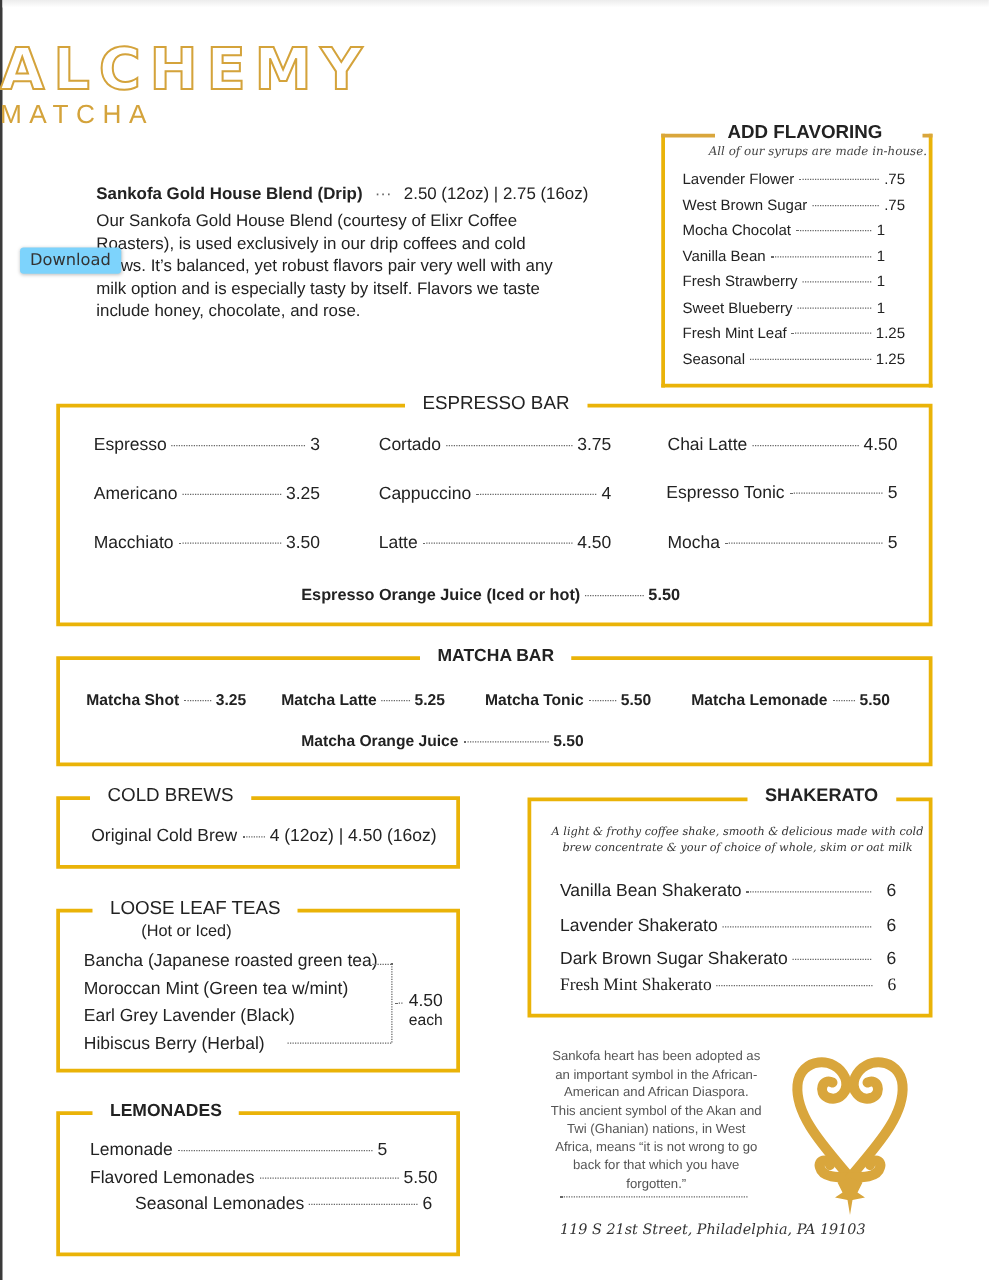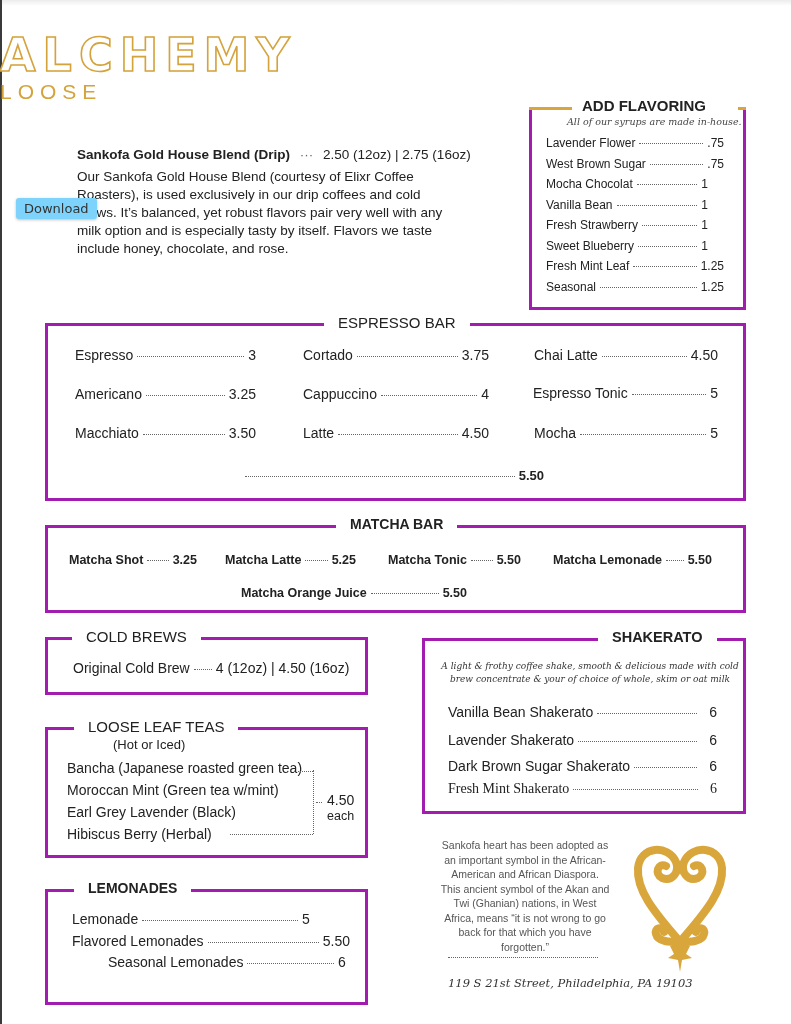--- a/index.html
+++ b/index.html
@@ -9,21 +9,21 @@
     font-family:"Liberation Sans", "DejaVu Sans", sans-serif;
   }
   .left-edge { position:absolute; left:0; top:0; width:2px; height:1024px; background:#3a3a3a; }
   .top-shade { position:absolute; left:2px; top:0; right:0; height:6px; background:linear-gradient(#ececec,#fff); }
 
   
   .logo { position:absolute; left:0; width:791px; text-align:left; }
   .logo-main { top:28px; font-size:46px; letter-spacing:7px; color:#fff;
     -webkit-text-stroke:1.6px #d4a33b; font-weight:bold; font-family:"DejaVu Sans", sans-serif; }
   .logo-sub { top:80px; font-size:21px; letter-spacing:6px; color:#d4a33b; font-weight:normal; }
-  .box { position:absolute; border:3px solid #a21caf; box-sizing:border-box; }
+  .box { position:absolute; border:3px solid #eab308; box-sizing:border-box; }
   .box-title { position:absolute; top:-12px; background:#fff; padding:0 14px; font-size:15px; color:#222; white-space:nowrap; }
   .bold { font-weight:bold; }
 
   .txt { position:absolute; font-size:14px; color:#222; white-space:nowrap; }
   .row { position:absolute; display:flex; align-items:baseline; font-size:14px; white-space:nowrap; color:#222; }
   .dots { flex:1; border-bottom:1.5px dotted #666; margin:0 4px; transform:translateY(-3px); }
 
   
   .blend-title { left:77px; top:147px; font-size:13.5px; }
   .blend-desc { position:absolute; left:77px; top:168px; width:370px; font-size:13.5px; line-height:18px; color:#222; white-space:normal; }
@@ -41,21 +41,21 @@
 
   .bracket-v { position:absolute; left:313px; top:770px; height:64px; border-left:1.5px dotted #666; }
 </style>
 </head>
 <body>
 
 <div class="left-edge"></div>
 <div class="top-shade"></div>
 
 <div class="logo logo-main">ALCHEMY</div>
-<div class="logo logo-sub">LOOSE</div>
+<div class="logo logo-sub">MATCHA</div>
 
 <div class="txt blend-title">
   <span class="bold">Sankofa Gold House Blend (Drip)</span>
   <span style="color:#666;margin:0 6px;">···</span>
   <span>2.50 (12oz) | 2.75 (16oz)</span>
 </div>
 <div class="blend-desc">Our Sankofa Gold House Blend (courtesy of Elixr Coffee Roasters), is used exclusively in our drip coffees and cold brews. It’s balanced, yet robust flavors pair very well with any milk option and is especially tasty by itself. Flavors we taste include honey, chocolate, and rose.</div>
 
 <div class="download-tip">Download</div>
 
@@ -148,20 +148,21 @@
     <span>Espresso Tonic</span>
     <span class="dots"></span>
     <span>5</span>
   </div>
 <div class="row" style="left:534px;top:425px;width:184px;">
     <span>Mocha</span>
     <span class="dots"></span>
     <span>5</span>
   </div>
 <div class="row bold" style="left:241px;top:468px;width:303px;font-size:13px;">
+    <span>Espresso Orange Juice (Iced or hot)</span>
     <span class="dots"></span>
     <span>5.50</span>
   </div>
 
 <div class="box" style="left:45px;top:525px;width:701px;height:88px;">
   <div class="box-title bold" style="left:288px;font-size:14px;">MATCHA BAR</div>
 </div>
 <div class="row bold" style="left:69px;top:553px;width:128px;font-size:12.5px;">
     <span>Matcha Shot</span>
     <span class="dots"></span>

